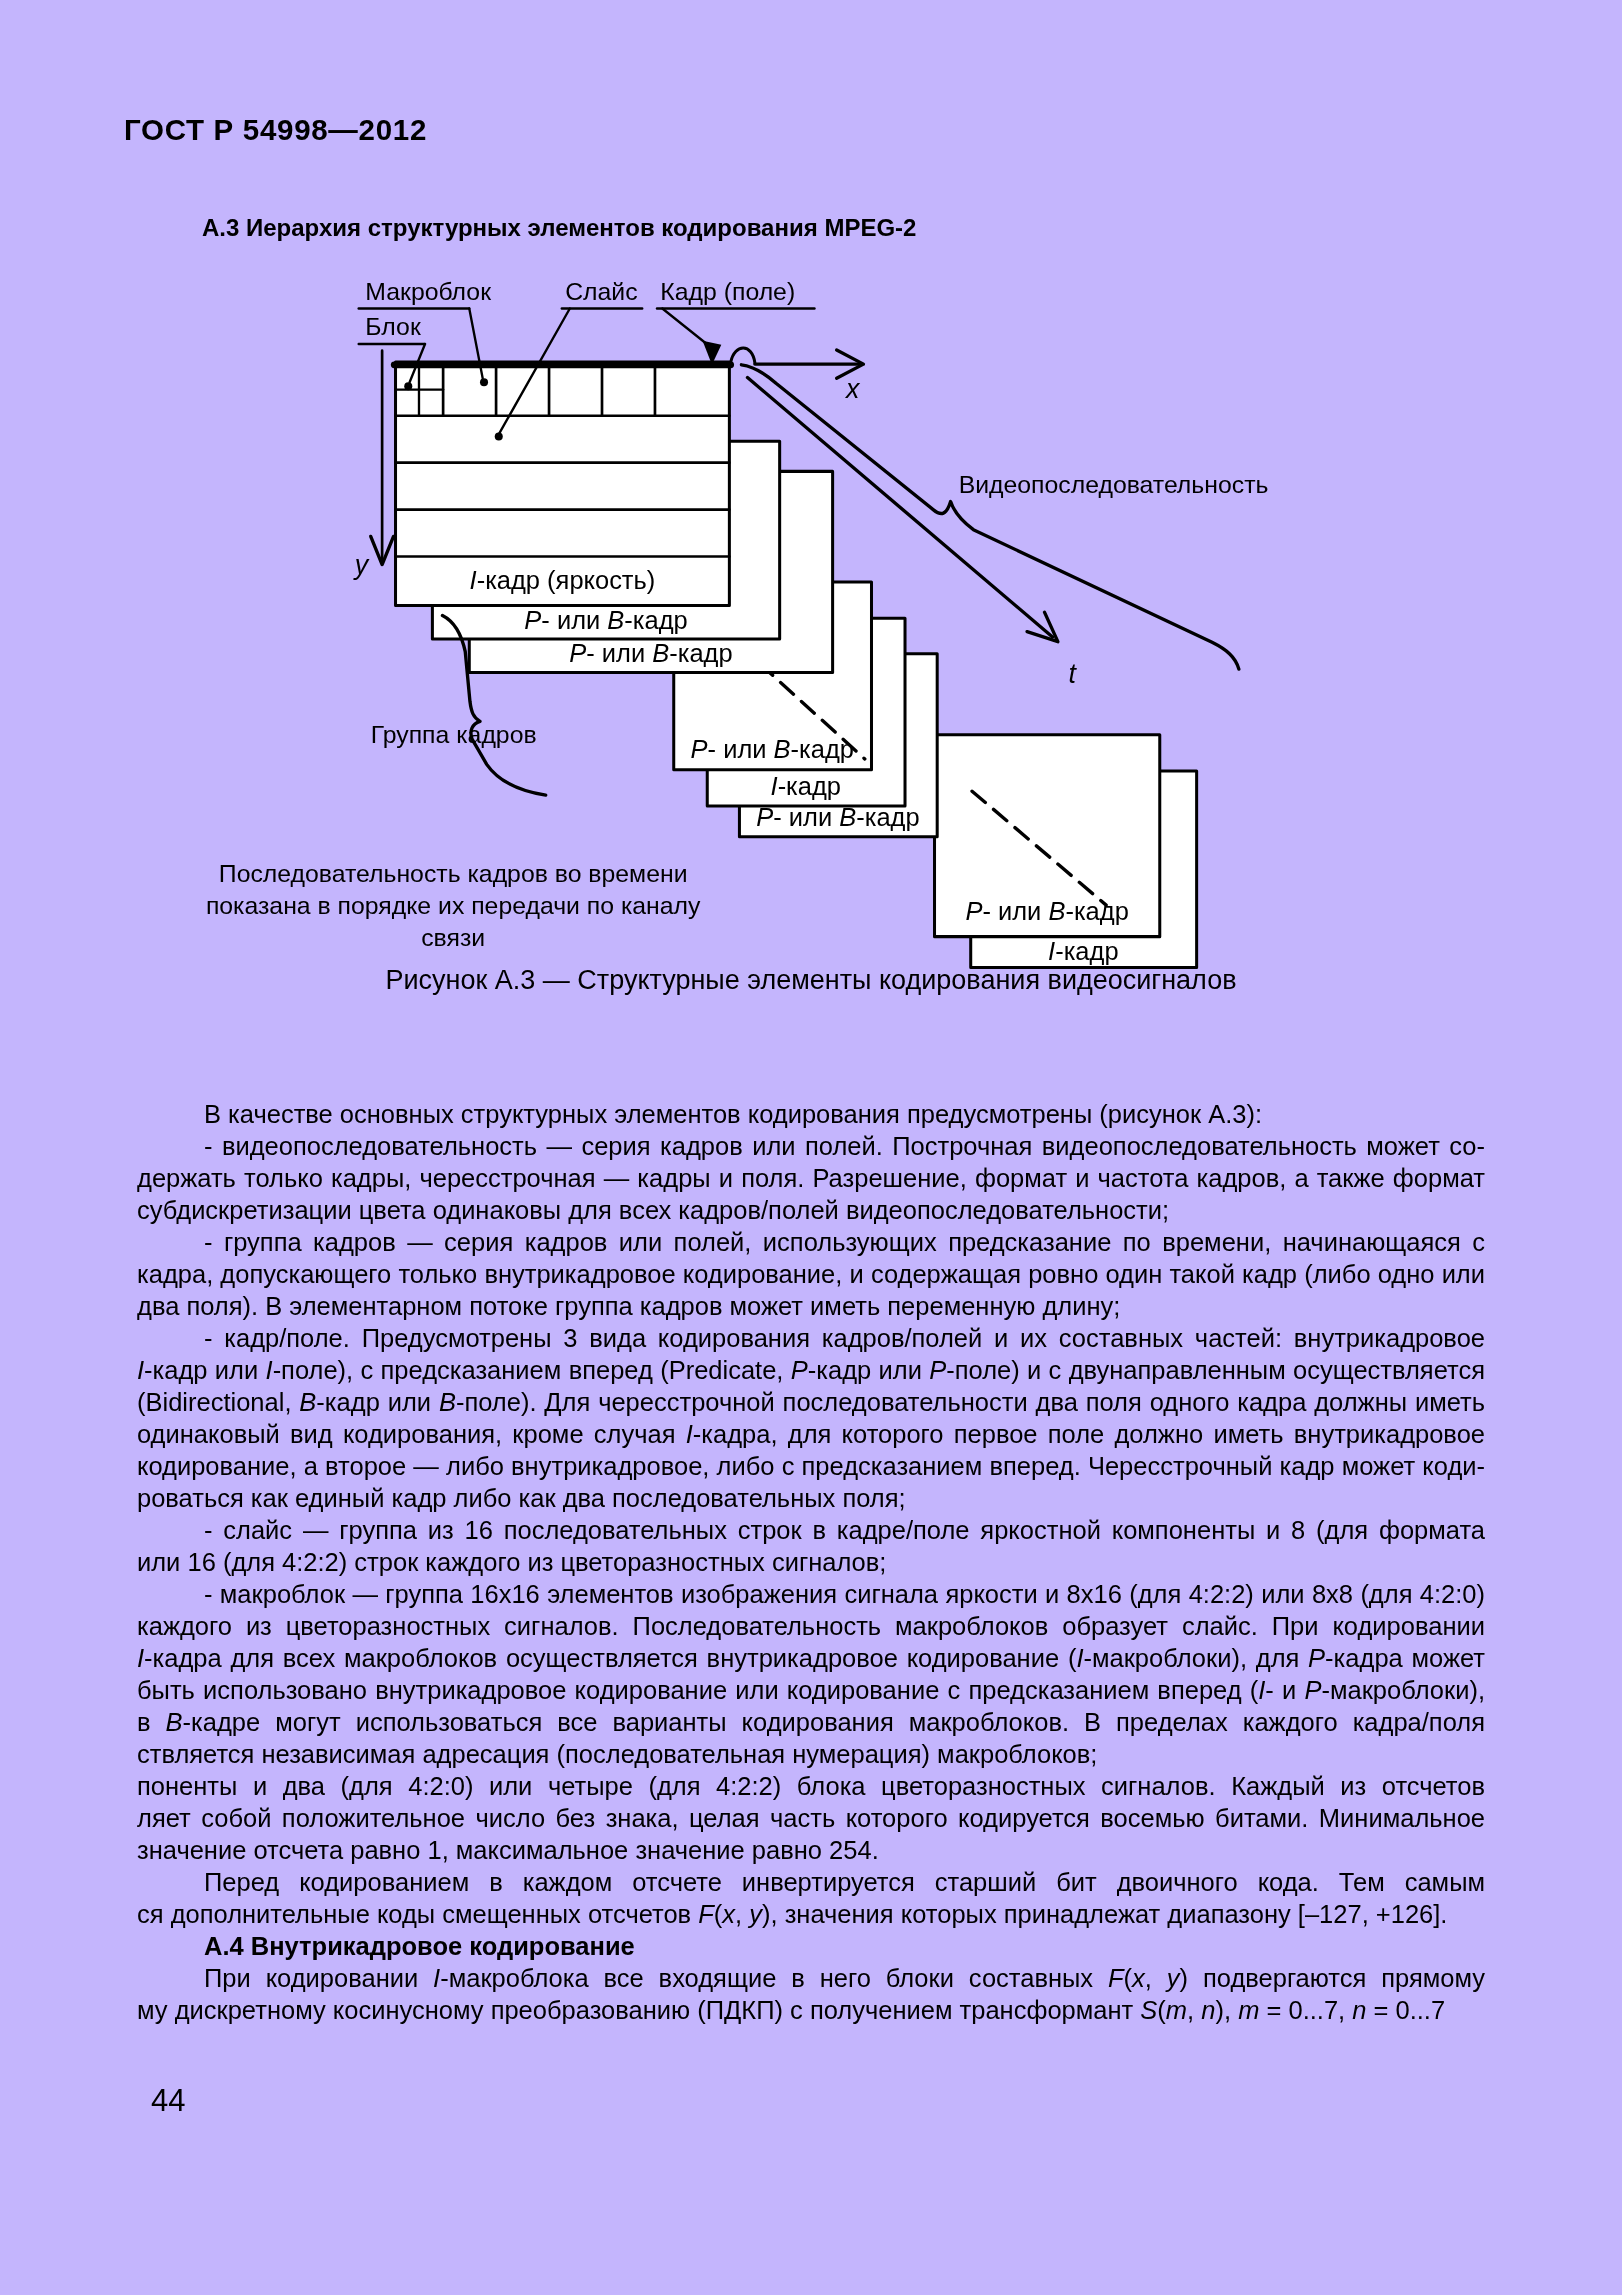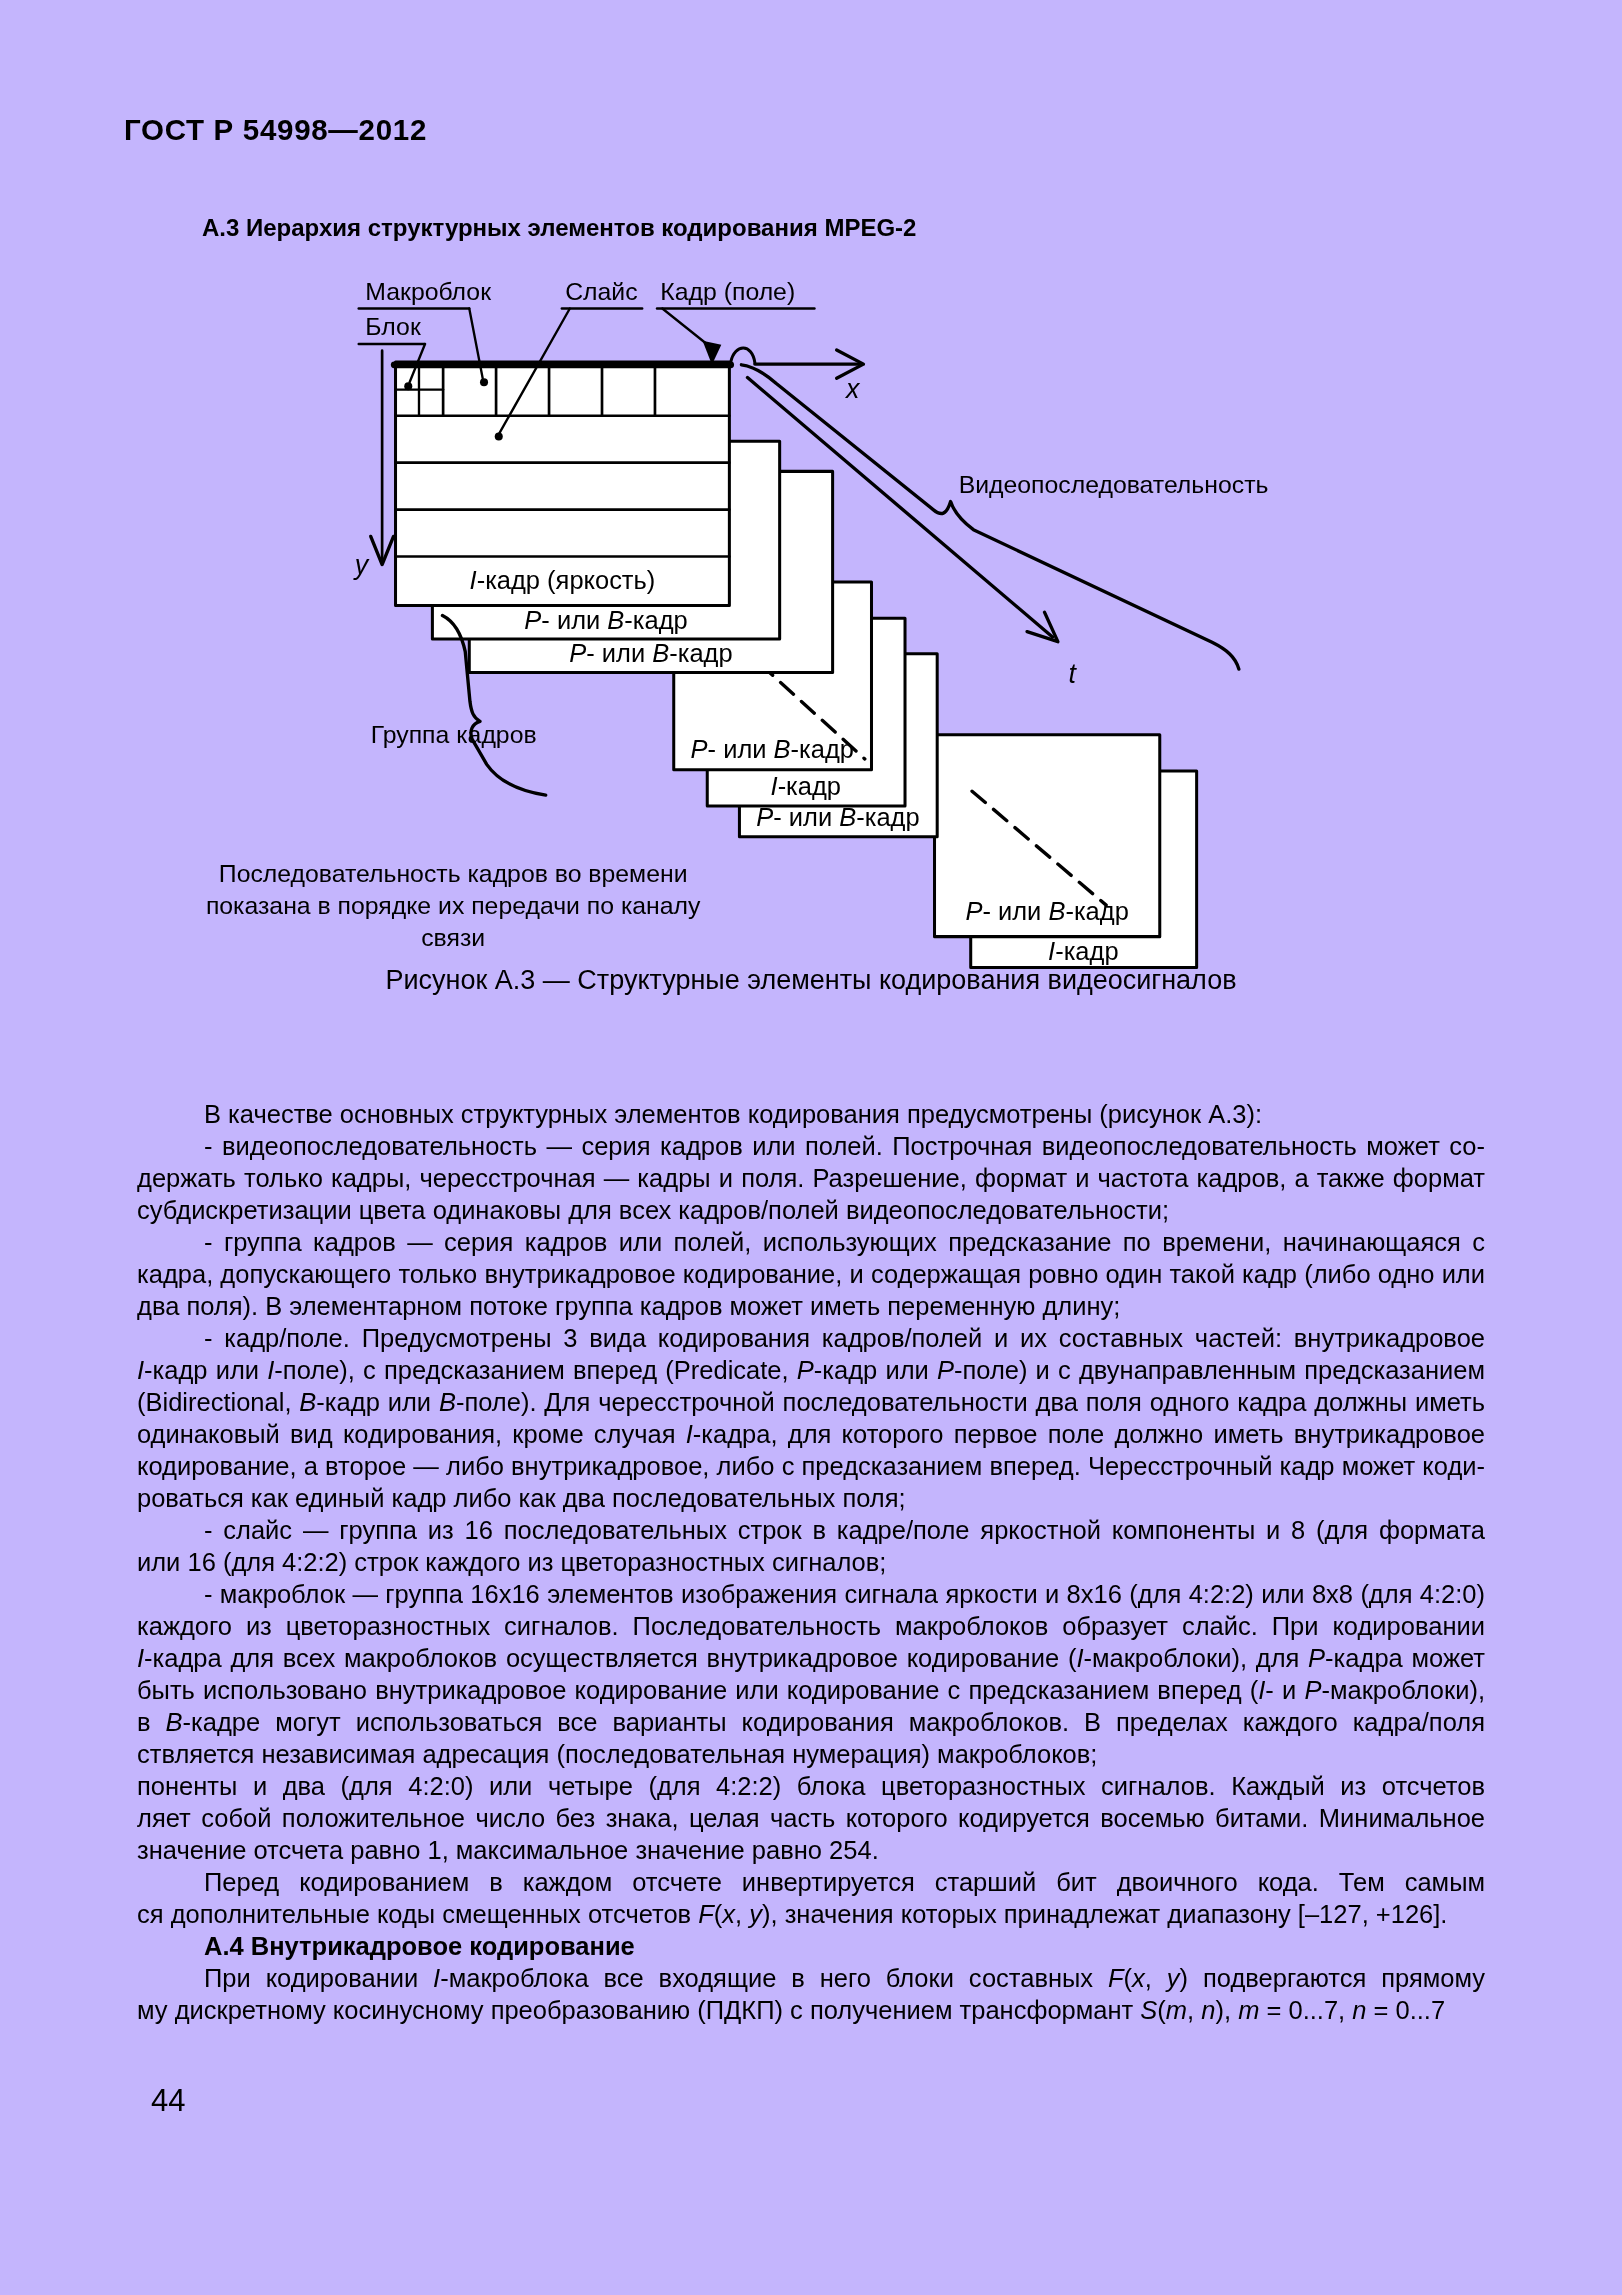--- a/index.html
+++ b/index.html
@@ -151,21 +151,21 @@
 
   <div class="bodytext">
       <div class="line ind"><span>В качестве основных структурных элементов кодирования предусмотрены (рисунок А.3):</span></div>
       <div class="line ind just"><span>- видеопоследовательность — серия кадров или полей. Построчная видеопоследовательность может со-</span></div>
       <div class="line just"><span>держать только кадры, чересстрочная — кадры и поля. Разрешение, формат и частота кадров, а также формат</span></div>
       <div class="line"><span>субдискретизации цвета одинаковы для всех кадров/полей видеопоследовательности;</span></div>
       <div class="line ind just"><span>- группа кадров — серия кадров или полей, использующих предсказание по времени,  начинающаяся с</span></div>
       <div class="line just"><span>кадра, допускающего только внутрикадровое кодирование, и содержащая ровно один такой кадр (либо одно или</span></div>
       <div class="line"><span>два поля). В элементарном потоке группа кадров может иметь переменную длину;</span></div>
       <div class="line ind just"><span>- кадр/поле. Предусмотрены 3 вида кодирования кадров/полей и их составных частей: внутрикадровое (Intra,</span></div>
-      <div class="line just"><i>I</i><span>-кадр или </span><i>I</i><span>-поле), с предсказанием вперед (Predicate, </span><i>P</i><span>-кадр или </span><i>P</i><span>-поле) и с двунаправленным предсказанием</span></div>
+      <div class="line just"><i>I</i><span>-кадр или </span><i>I</i><span>-поле), с предсказанием вперед (Predicate, </span><i>P</i><span>-кадр или </span><i>P</i><span>-поле) и с двунаправленным осуществляется</span></div>
       <div class="line just"><span>(Bidirectional, </span><i>B</i><span>-кадр или </span><i>B</i><span>-поле). Для чересстрочной последовательности два поля одного кадра должны иметь</span></div>
       <div class="line just"><span>одинаковый вид кодирования, кроме случая </span><i>I</i><span>-кадра, для которого первое поле должно иметь внутрикадровое</span></div>
       <div class="line just"><span>кодирование, а второе — либо внутрикадровое, либо с предсказанием вперед. Чересстрочный кадр может коди-</span></div>
       <div class="line"><span>роваться как единый кадр либо как два последовательных поля;</span></div>
       <div class="line ind just"><span>- слайс — группа из 16 последовательных строк в кадре/поле яркостной компоненты и 8 (для формата 4:2:0)</span></div>
       <div class="line"><span>или 16 (для 4:2:2) строк каждого из цветоразностных сигналов;</span></div>
       <div class="line ind just"><span>- макроблок — группа 16х16 элементов изображения сигнала яркости и 8х16 (для 4:2:2) или 8х8 (для 4:2:0)</span></div>
       <div class="line just"><span>каждого из цветоразностных сигналов. Последовательность макроблоков образует слайс. При кодировании</span></div>
       <div class="line just"><i>I</i><span>-кадра для всех макроблоков осуществляется внутрикадровое кодирование (</span><i>I</i><span>-макроблоки), для </span><i>P</i><span>-кадра может</span></div>
       <div class="line just"><span>быть использовано внутрикадровое кодирование или кодирование с предсказанием вперед (</span><i>I</i><span>- и </span><i>P</i><span>-макроблоки),</span></div>

